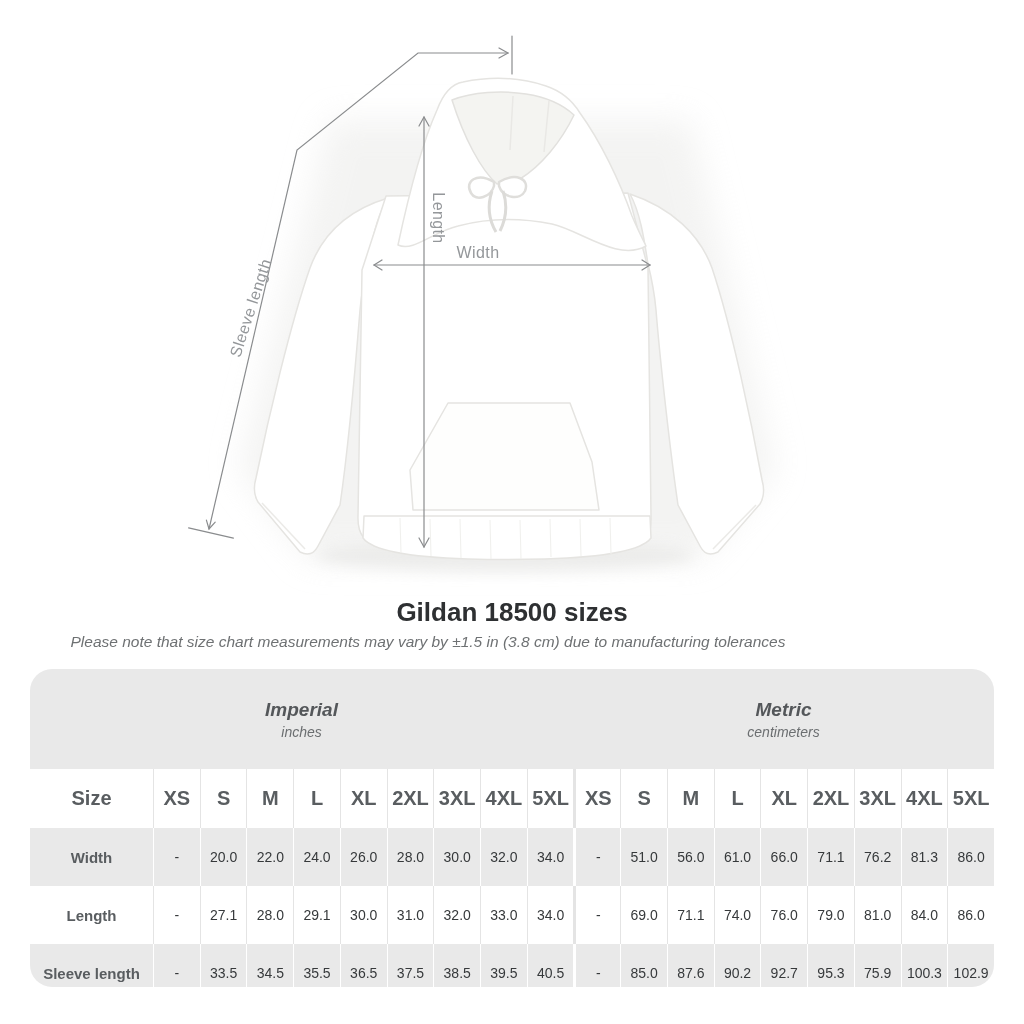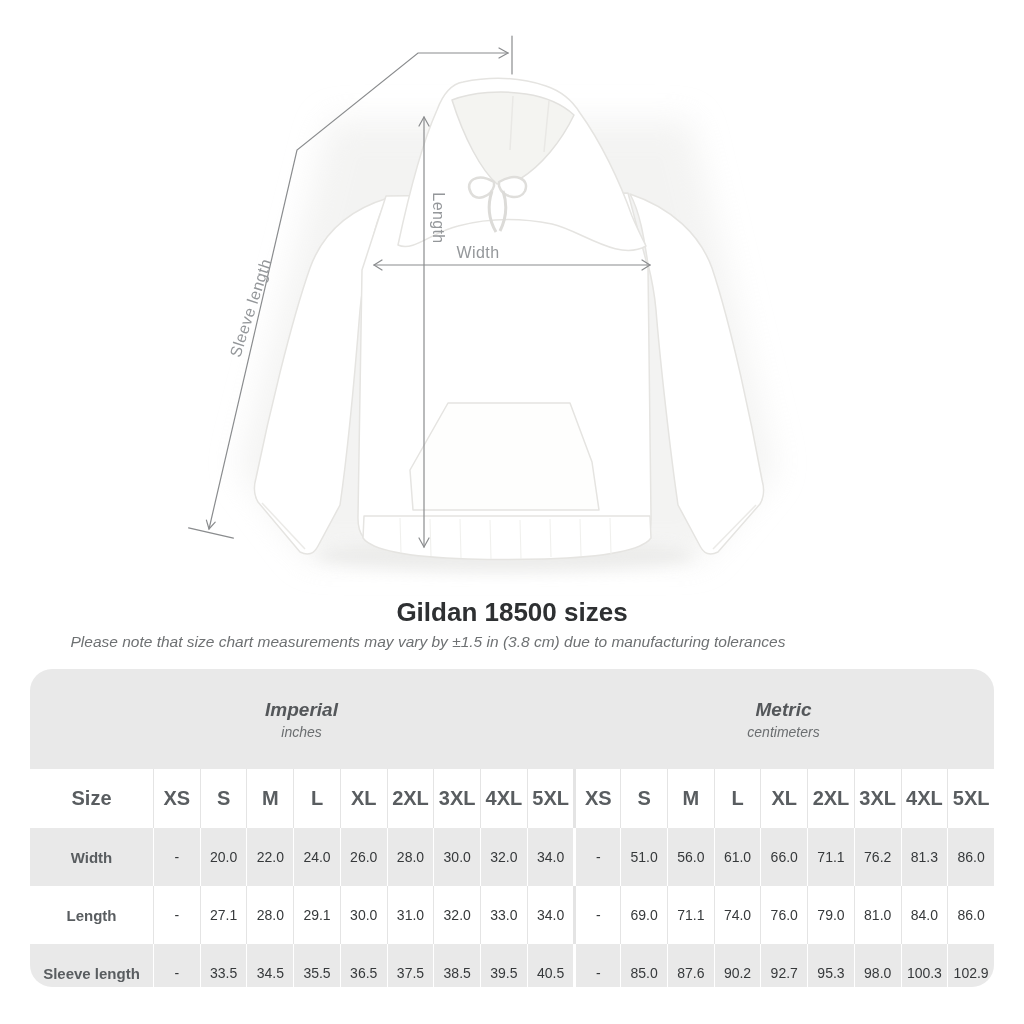--- a/index.html
+++ b/index.html
@@ -257,19 +257,19 @@
       <div>37.5</div>
       <div>38.5</div>
       <div>39.5</div>
       <div>40.5</div>
       <div class="half-split">-</div>
       <div>85.0</div>
       <div>87.6</div>
       <div>90.2</div>
       <div>92.7</div>
       <div>95.3</div>
-      <div>98.0</div>
+      <div>75.9</div>
       <div>100.3</div>
       <div>102.9</div>
     </div>
 
   </div>
 </div>
 
 </body></html>

